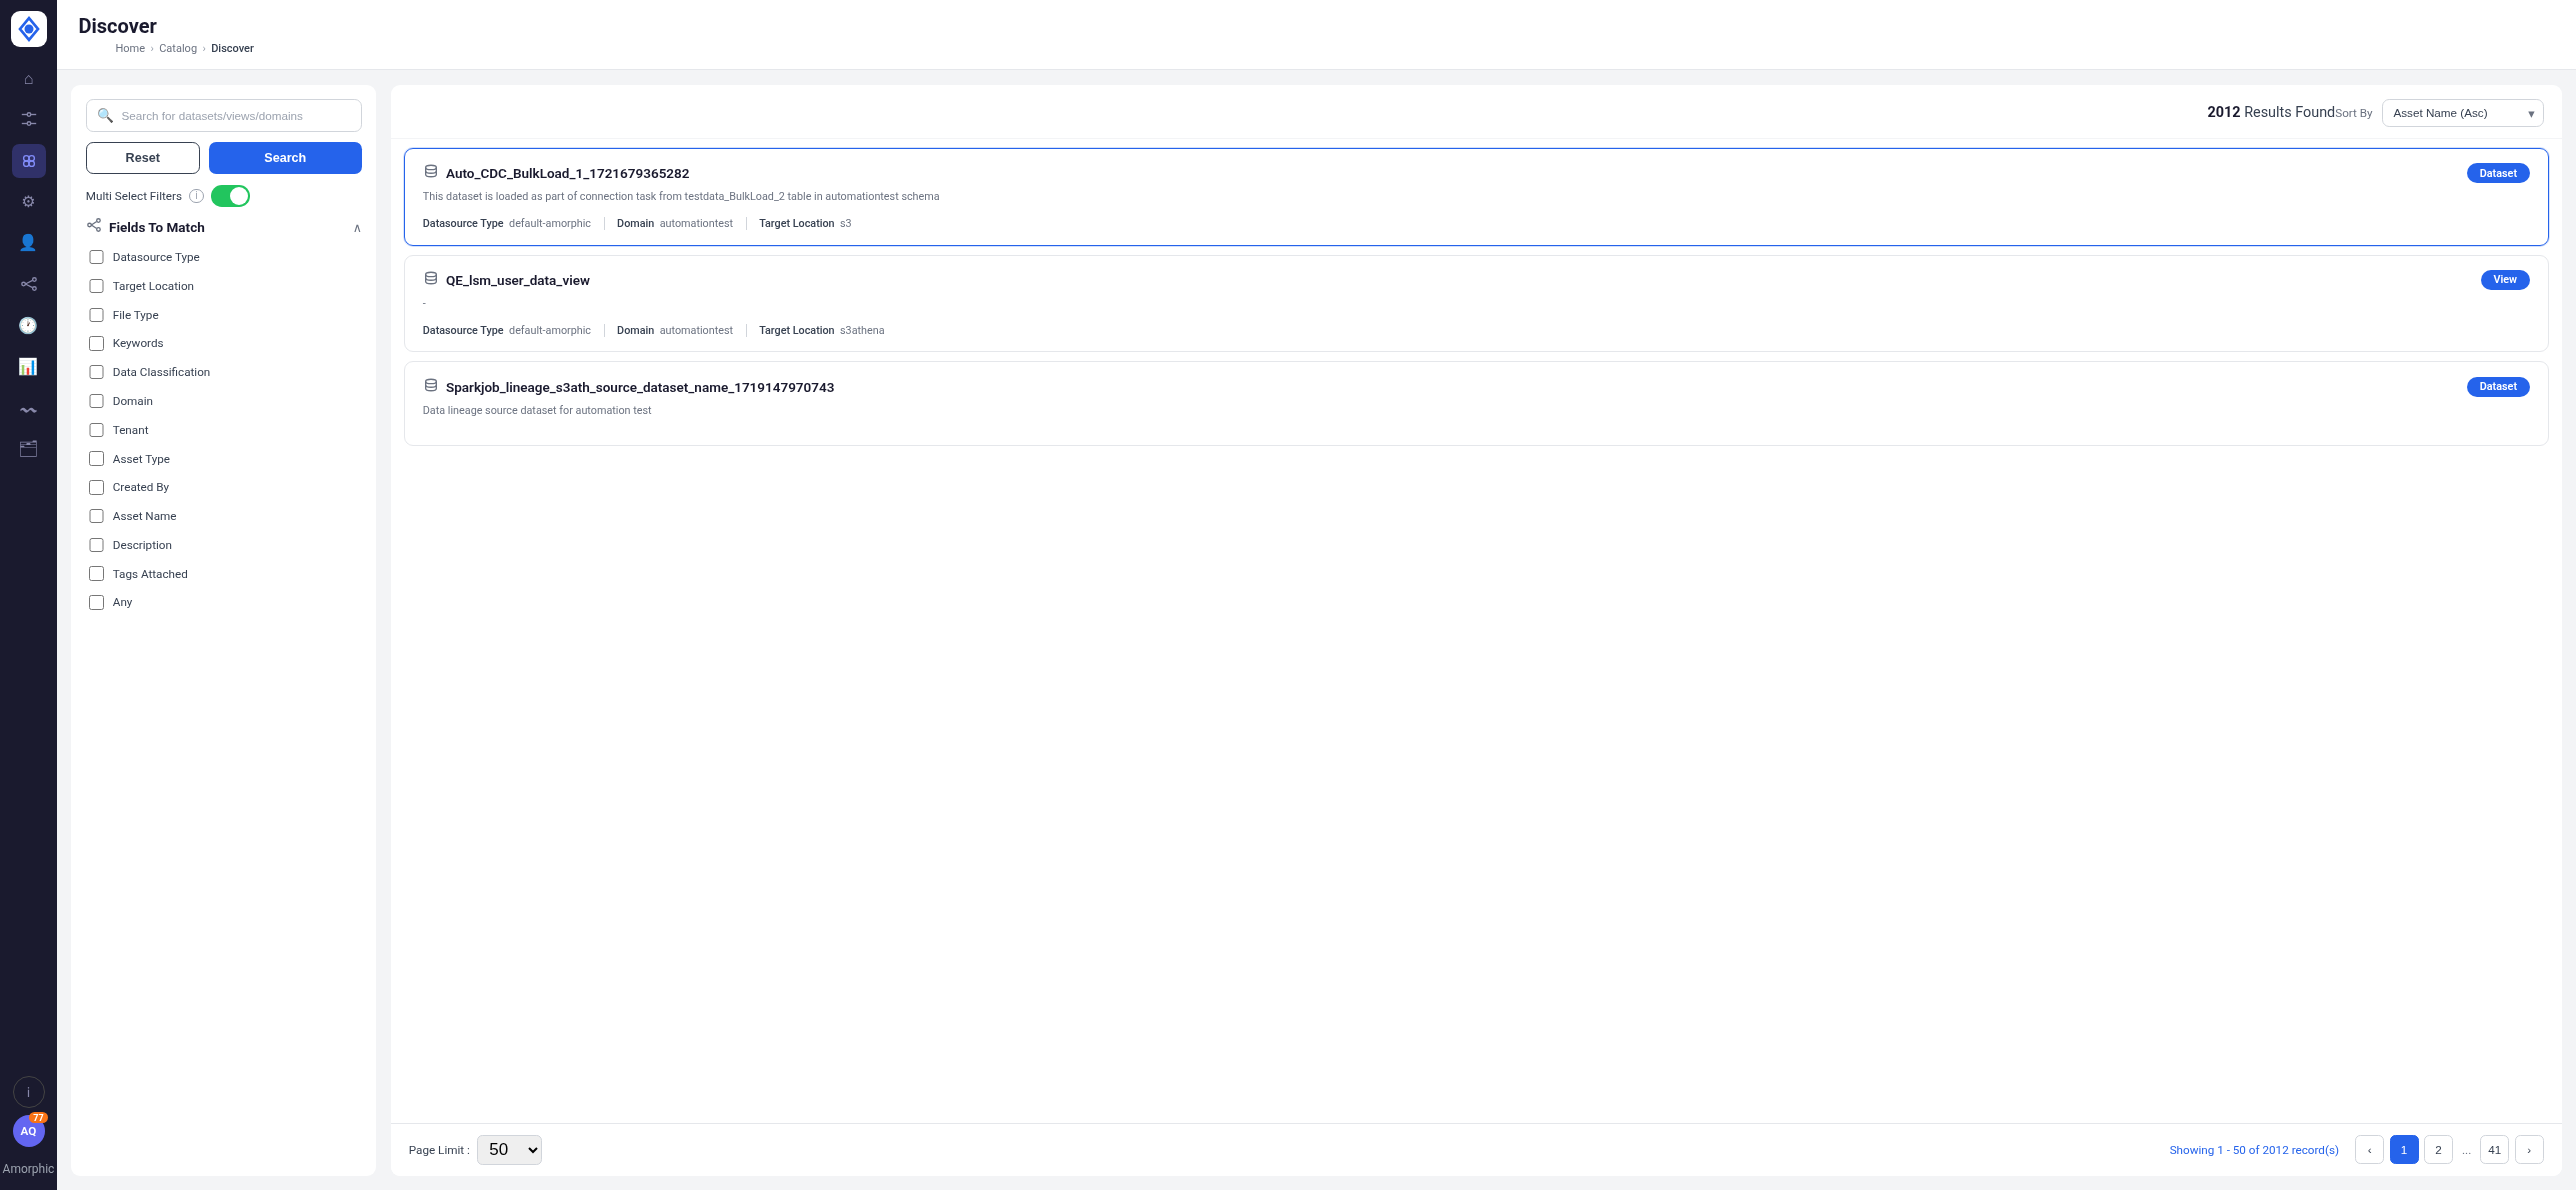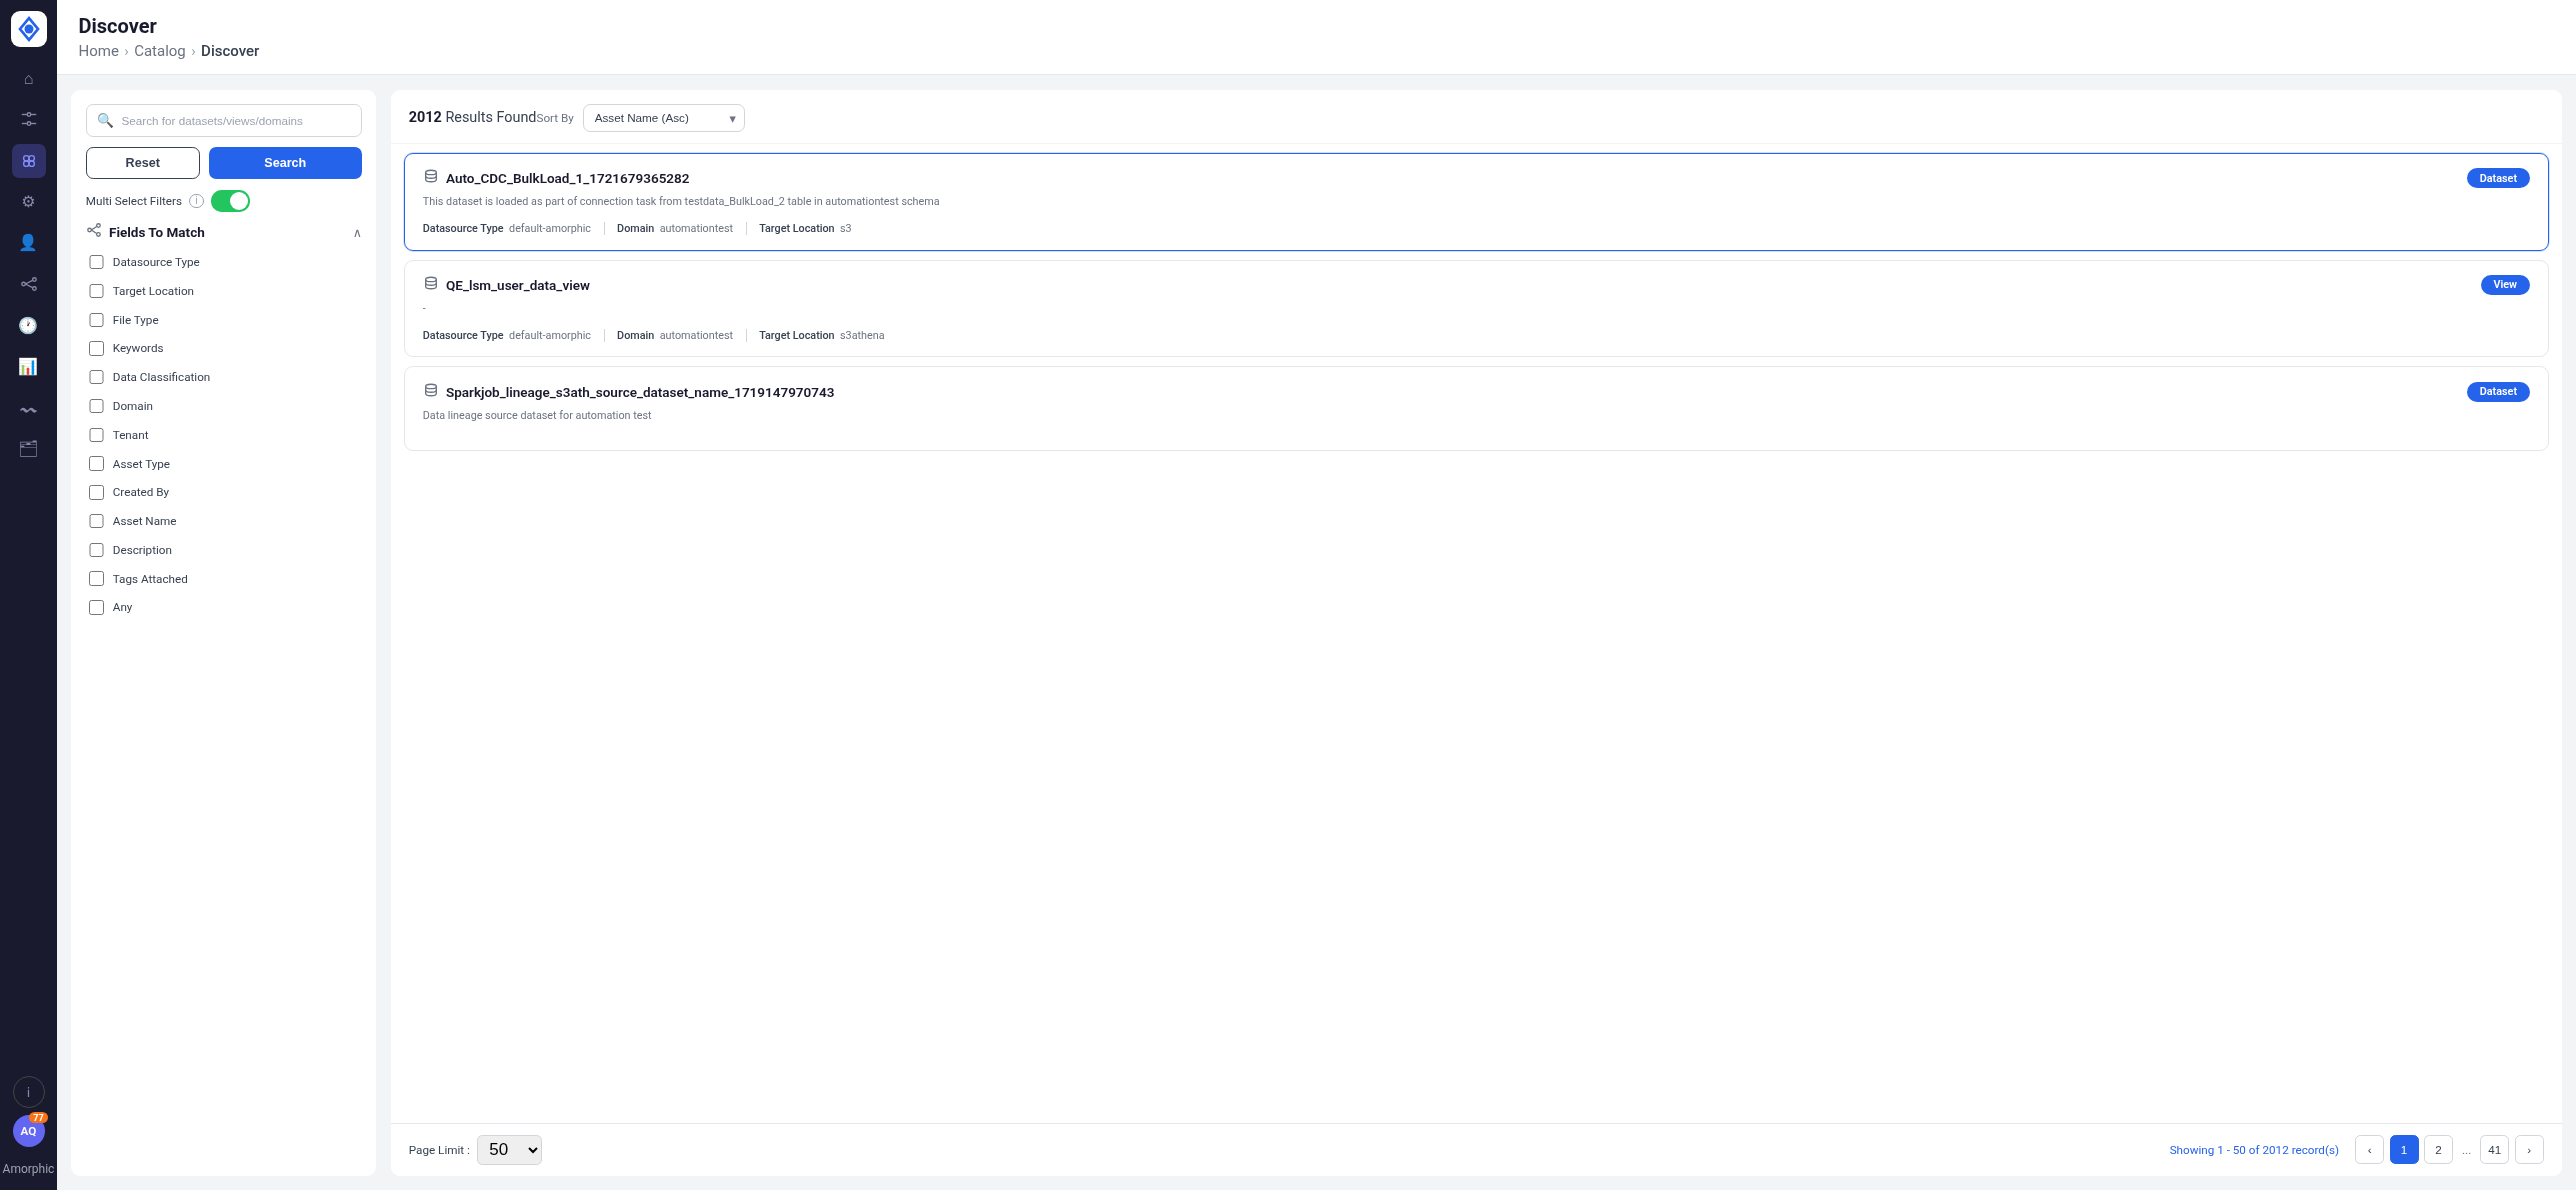--- a/index.html
+++ b/index.html
@@ -85,22 +85,23 @@
     .page-title {
       font-size: 20px;
       font-weight: 700;
       color: #1a1a2e;
       margin-bottom: 3.6px;
     }
     .breadcrumb {
       display: flex;
       align-items: center;
       gap: 5.4px;
-      font-size: 15px;
+      font-size: 11px;
       color: #6b7280;
+      margin-left: 37px;
     }
     .breadcrumb a { color: #6b7280; text-decoration: none; }
     .breadcrumb .current { color: #374151; font-weight: 500; }
     .breadcrumb-sep { color: #9ca3af; }
 
     
     .content-area {
       flex: 1;
       display: flex;
       overflow: hidden;
@@ -266,21 +267,21 @@
       border-radius: 9px;
       display: flex;
       flex-direction: column;
       overflow: hidden;
     }
 
     
     .results-header {
       display: flex;
       align-items: center;
-      justify-content: flex-start;
+      justify-content: flex-end;
       padding: 14.4px 18px 10.8px;
       border-bottom: 0.9px solid #f3f4f6;
     }
     .results-count {
       font-size: 14.4px;
       color: #374151;
     }
     .results-count strong { color: #1a1a2e; font-weight: 700; }
     .sort-by-row {
       display: flex;

